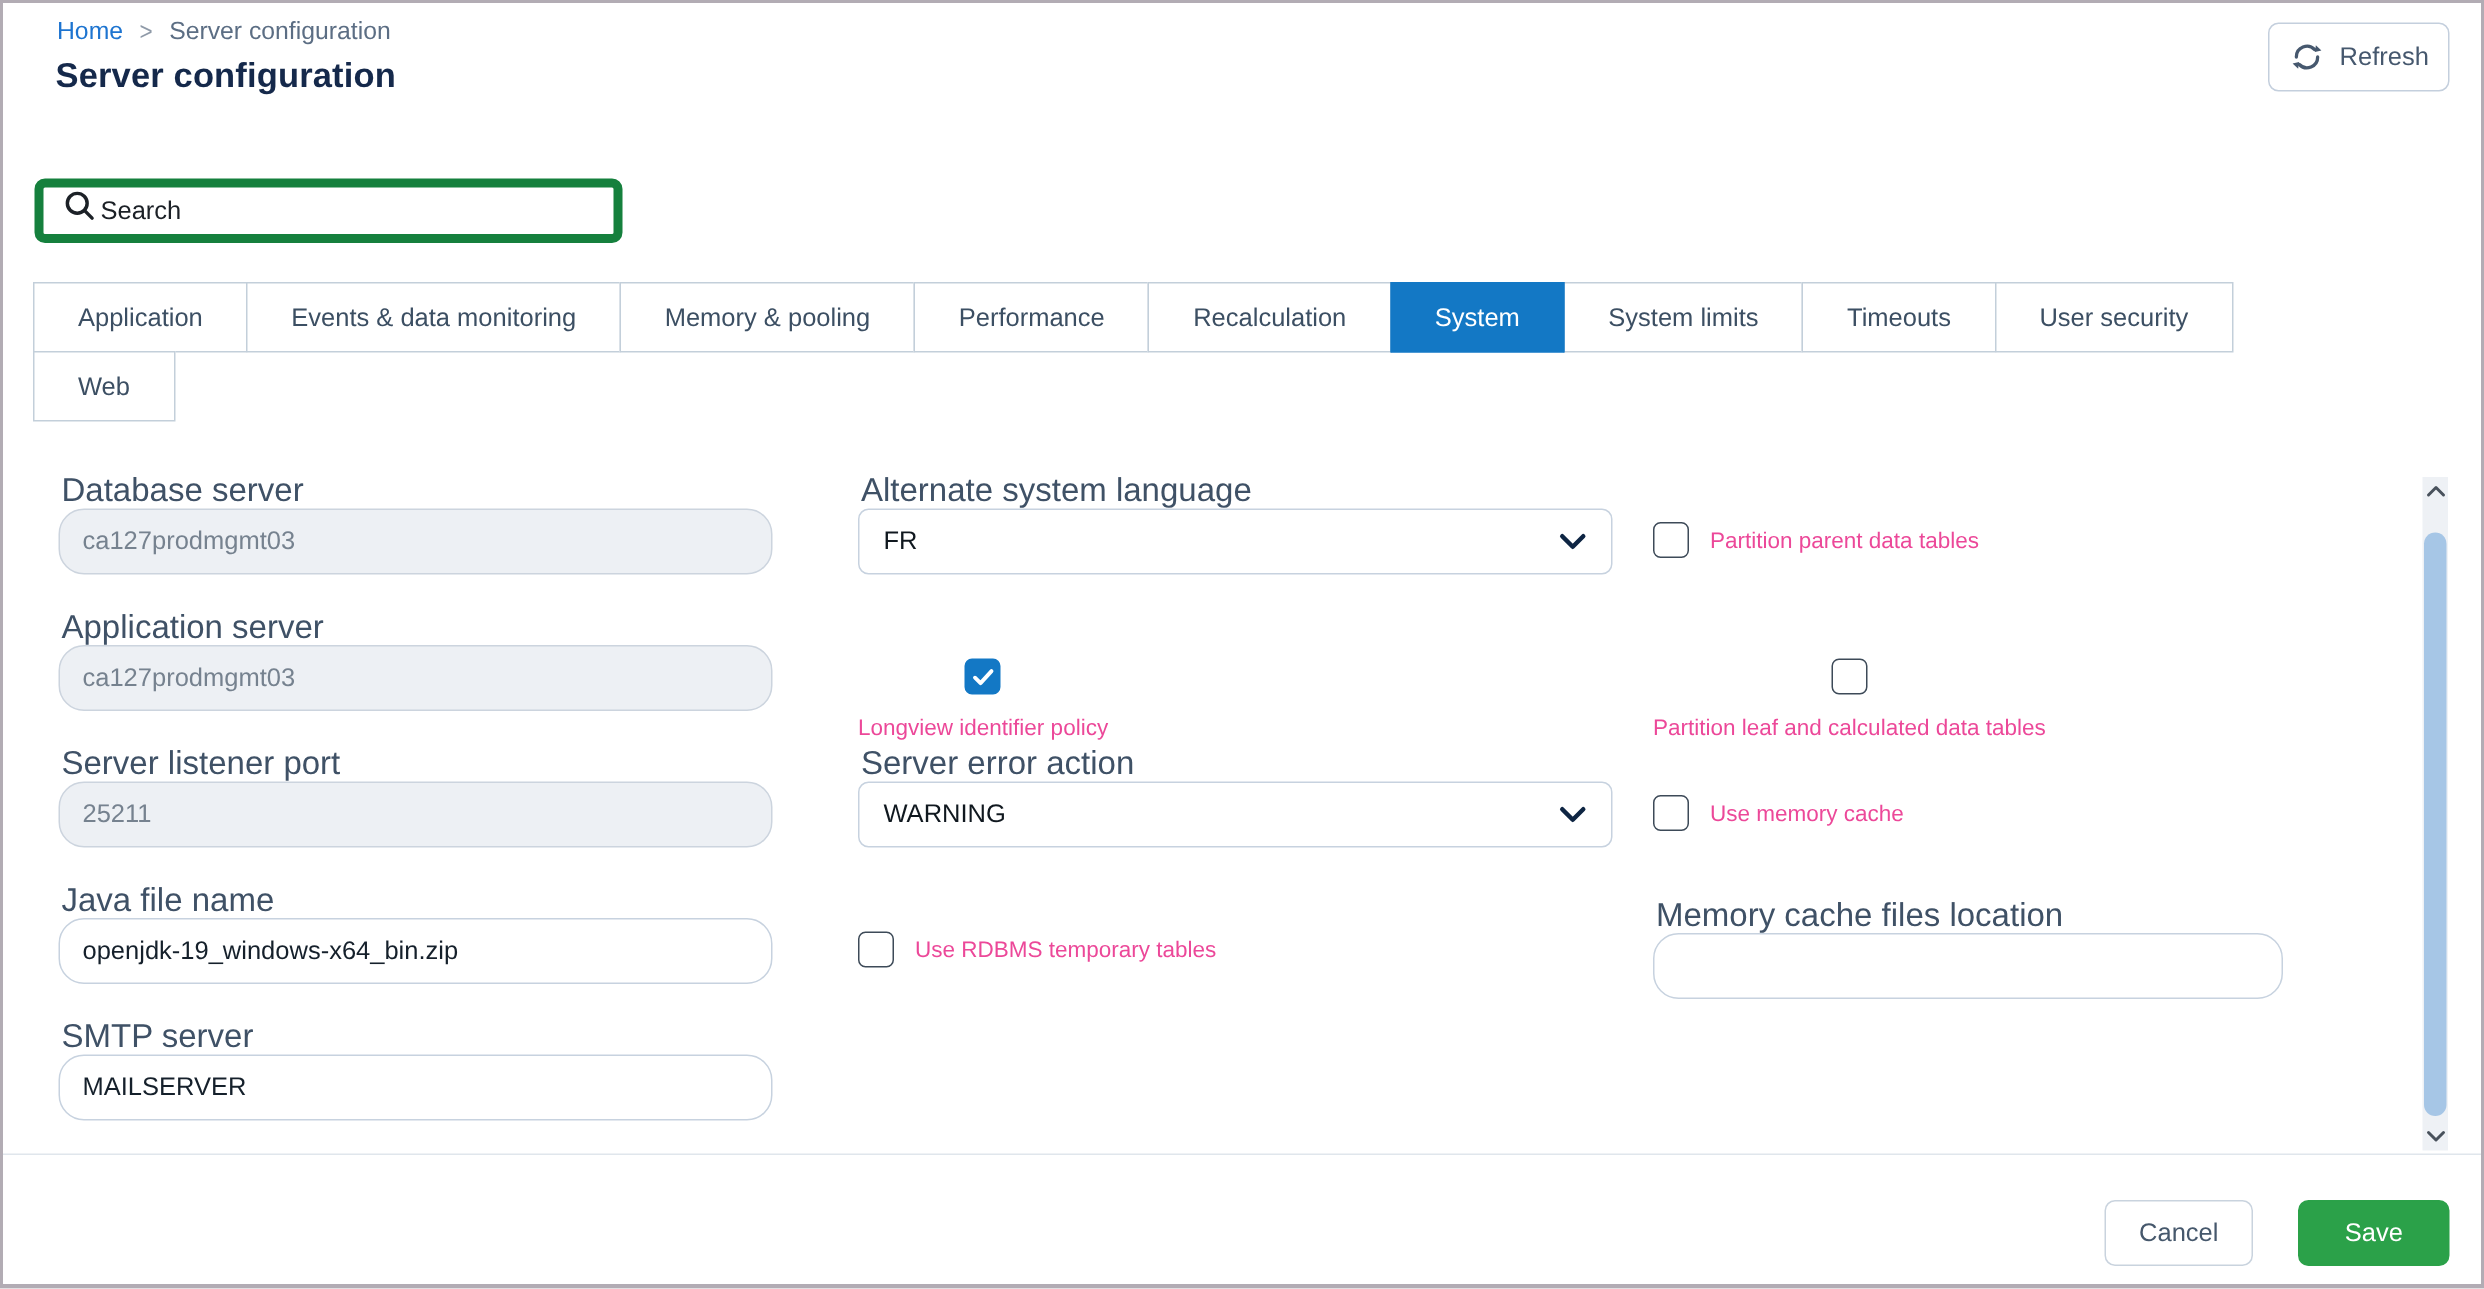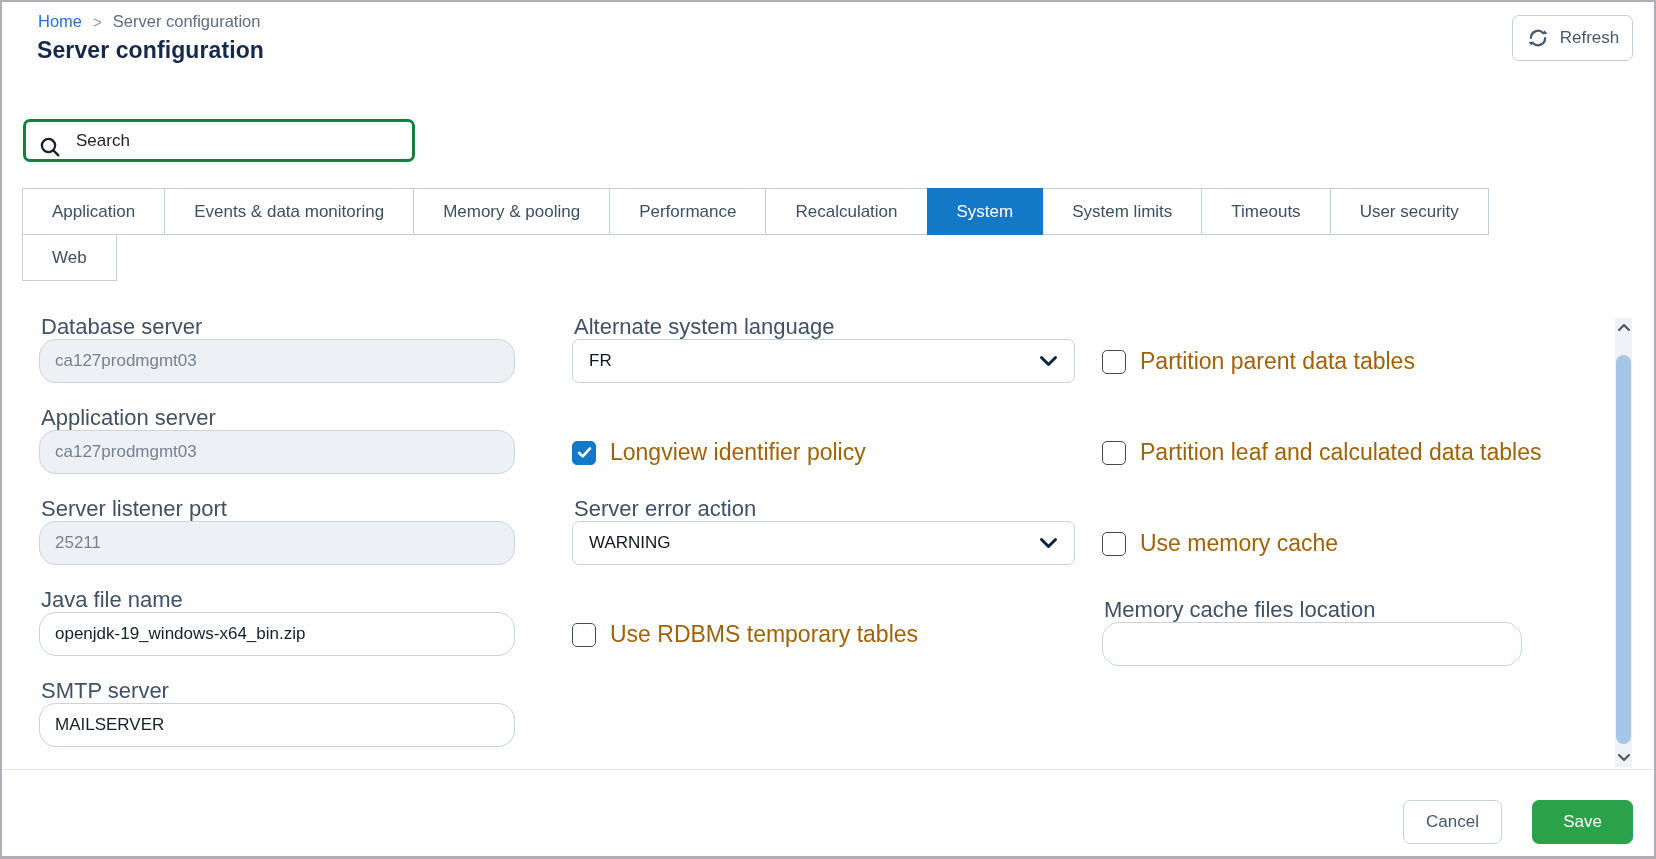--- a/index.html
+++ b/index.html
@@ -37,22 +37,22 @@
     display: flex; align-items: center; justify-content: center; gap: 10px;
     font-family: inherit; font-size: 17px; color: #46586e; cursor: pointer;
     padding: 16px;
   }
   .refresh-btn svg { flex: 0 0 auto; }
 
   
   .search-box {
     position: absolute; left: 21px; top: 117px;
     width: 392px; height: 43px;
-    border: 3px solid #15803d; border-radius: 7px; background: #fff;
-    display: flex; align-items: flex-end; padding: 0 12px; gap: 12px;
+    border: 6px solid #15803d; border-radius: 7px; background: #fff;
+    display: flex; align-items: flex-start; padding: 0 12px; 
   }
   .search-box input {
     border: none; outline: none; flex: 1; height: 100%;
     font-family: inherit; font-size: 17px; color: #171c22; background: transparent;
   }
   .search-box input::placeholder { color: #1b2026; opacity: 1; }
 
   
   .tabs { position: absolute; left: 20px; top: 186px; }
   .tabs-row { display: flex; }
@@ -98,30 +98,30 @@
     display: flex; align-items: center; padding: 0 16px; cursor: pointer;
     position: relative;
   }
   .select .select-value { font-size: 17px; color: #10181f; }
   .select svg { position: absolute; right: 16px; top: 50%; transform: translateY(-50%); }
 
   .check-row {
     position: absolute; left: 0;
     display: flex; align-items: center; gap: 14px; cursor: pointer;
   }
-  .cr1 { top: 38px; } .cr2 { top: 129px; } .cr3 { top: 220px; } .cr4 { top: 311px; }
+  .cr1 { top: 38px; } .cr2 { top: 129px; flex-direction: column; } .cr3 { top: 220px; } .cr4 { top: 311px; }
   .checkbox {
     width: 24px; height: 24px; border-radius: 5px;
     border: 1.5px solid #3d4a58; background: #ffffff; flex: 0 0 auto;
     display: flex; align-items: center; justify-content: center;
   }
   .checkbox.checked { background: #1378c5; border-color: #1378c5; }
   .checkbox svg { display: none; }
   .checkbox.checked svg { display: block; }
-  .check-label { font-size: 23px; color: #a16207; white-space: nowrap; }
+  .check-label { font-size: 15px; color: #ec4899; white-space: nowrap; }
 
   
   .scrollbar {
     position: absolute; left: 1613px; top: 316px;
     width: 17px; height: 449px; background: #eef1f5;
   }
   .scroll-arrow { position: absolute; left: 50%; transform: translateX(-50%); }
   .scroll-arrow.up { top: 5px; }
   .scroll-arrow.down { bottom: 5px; }
   .scroll-thumb {

